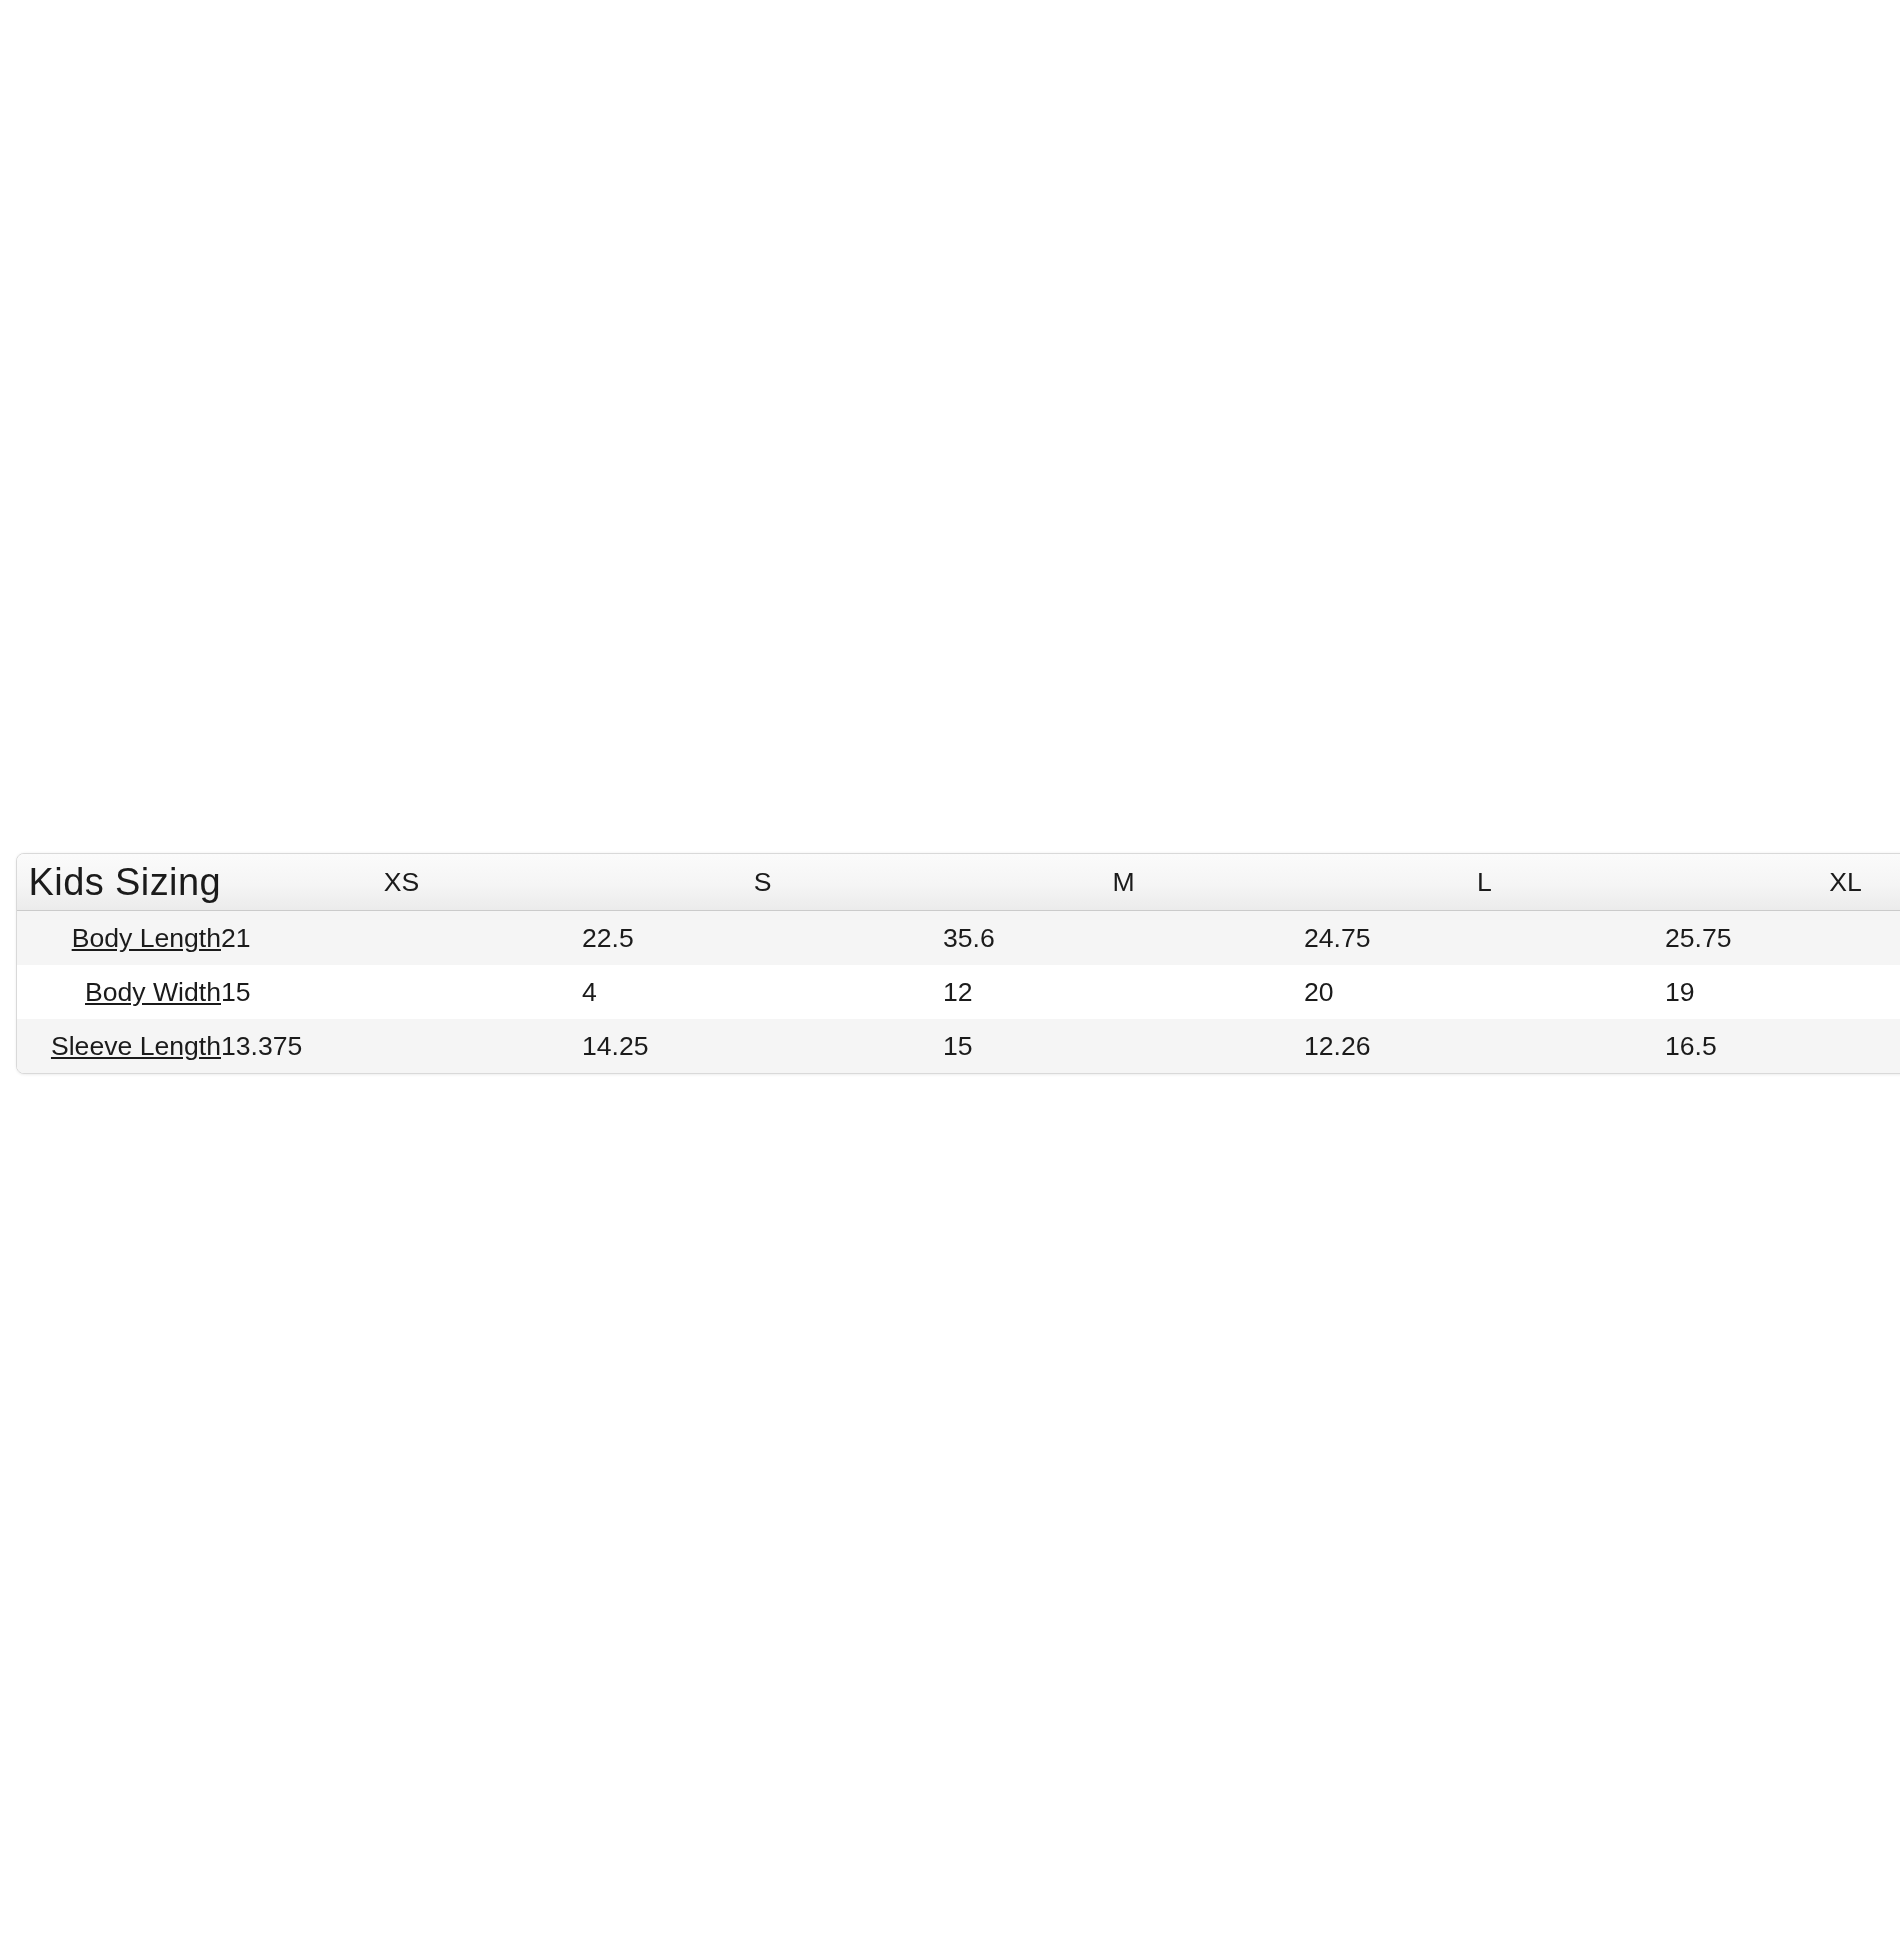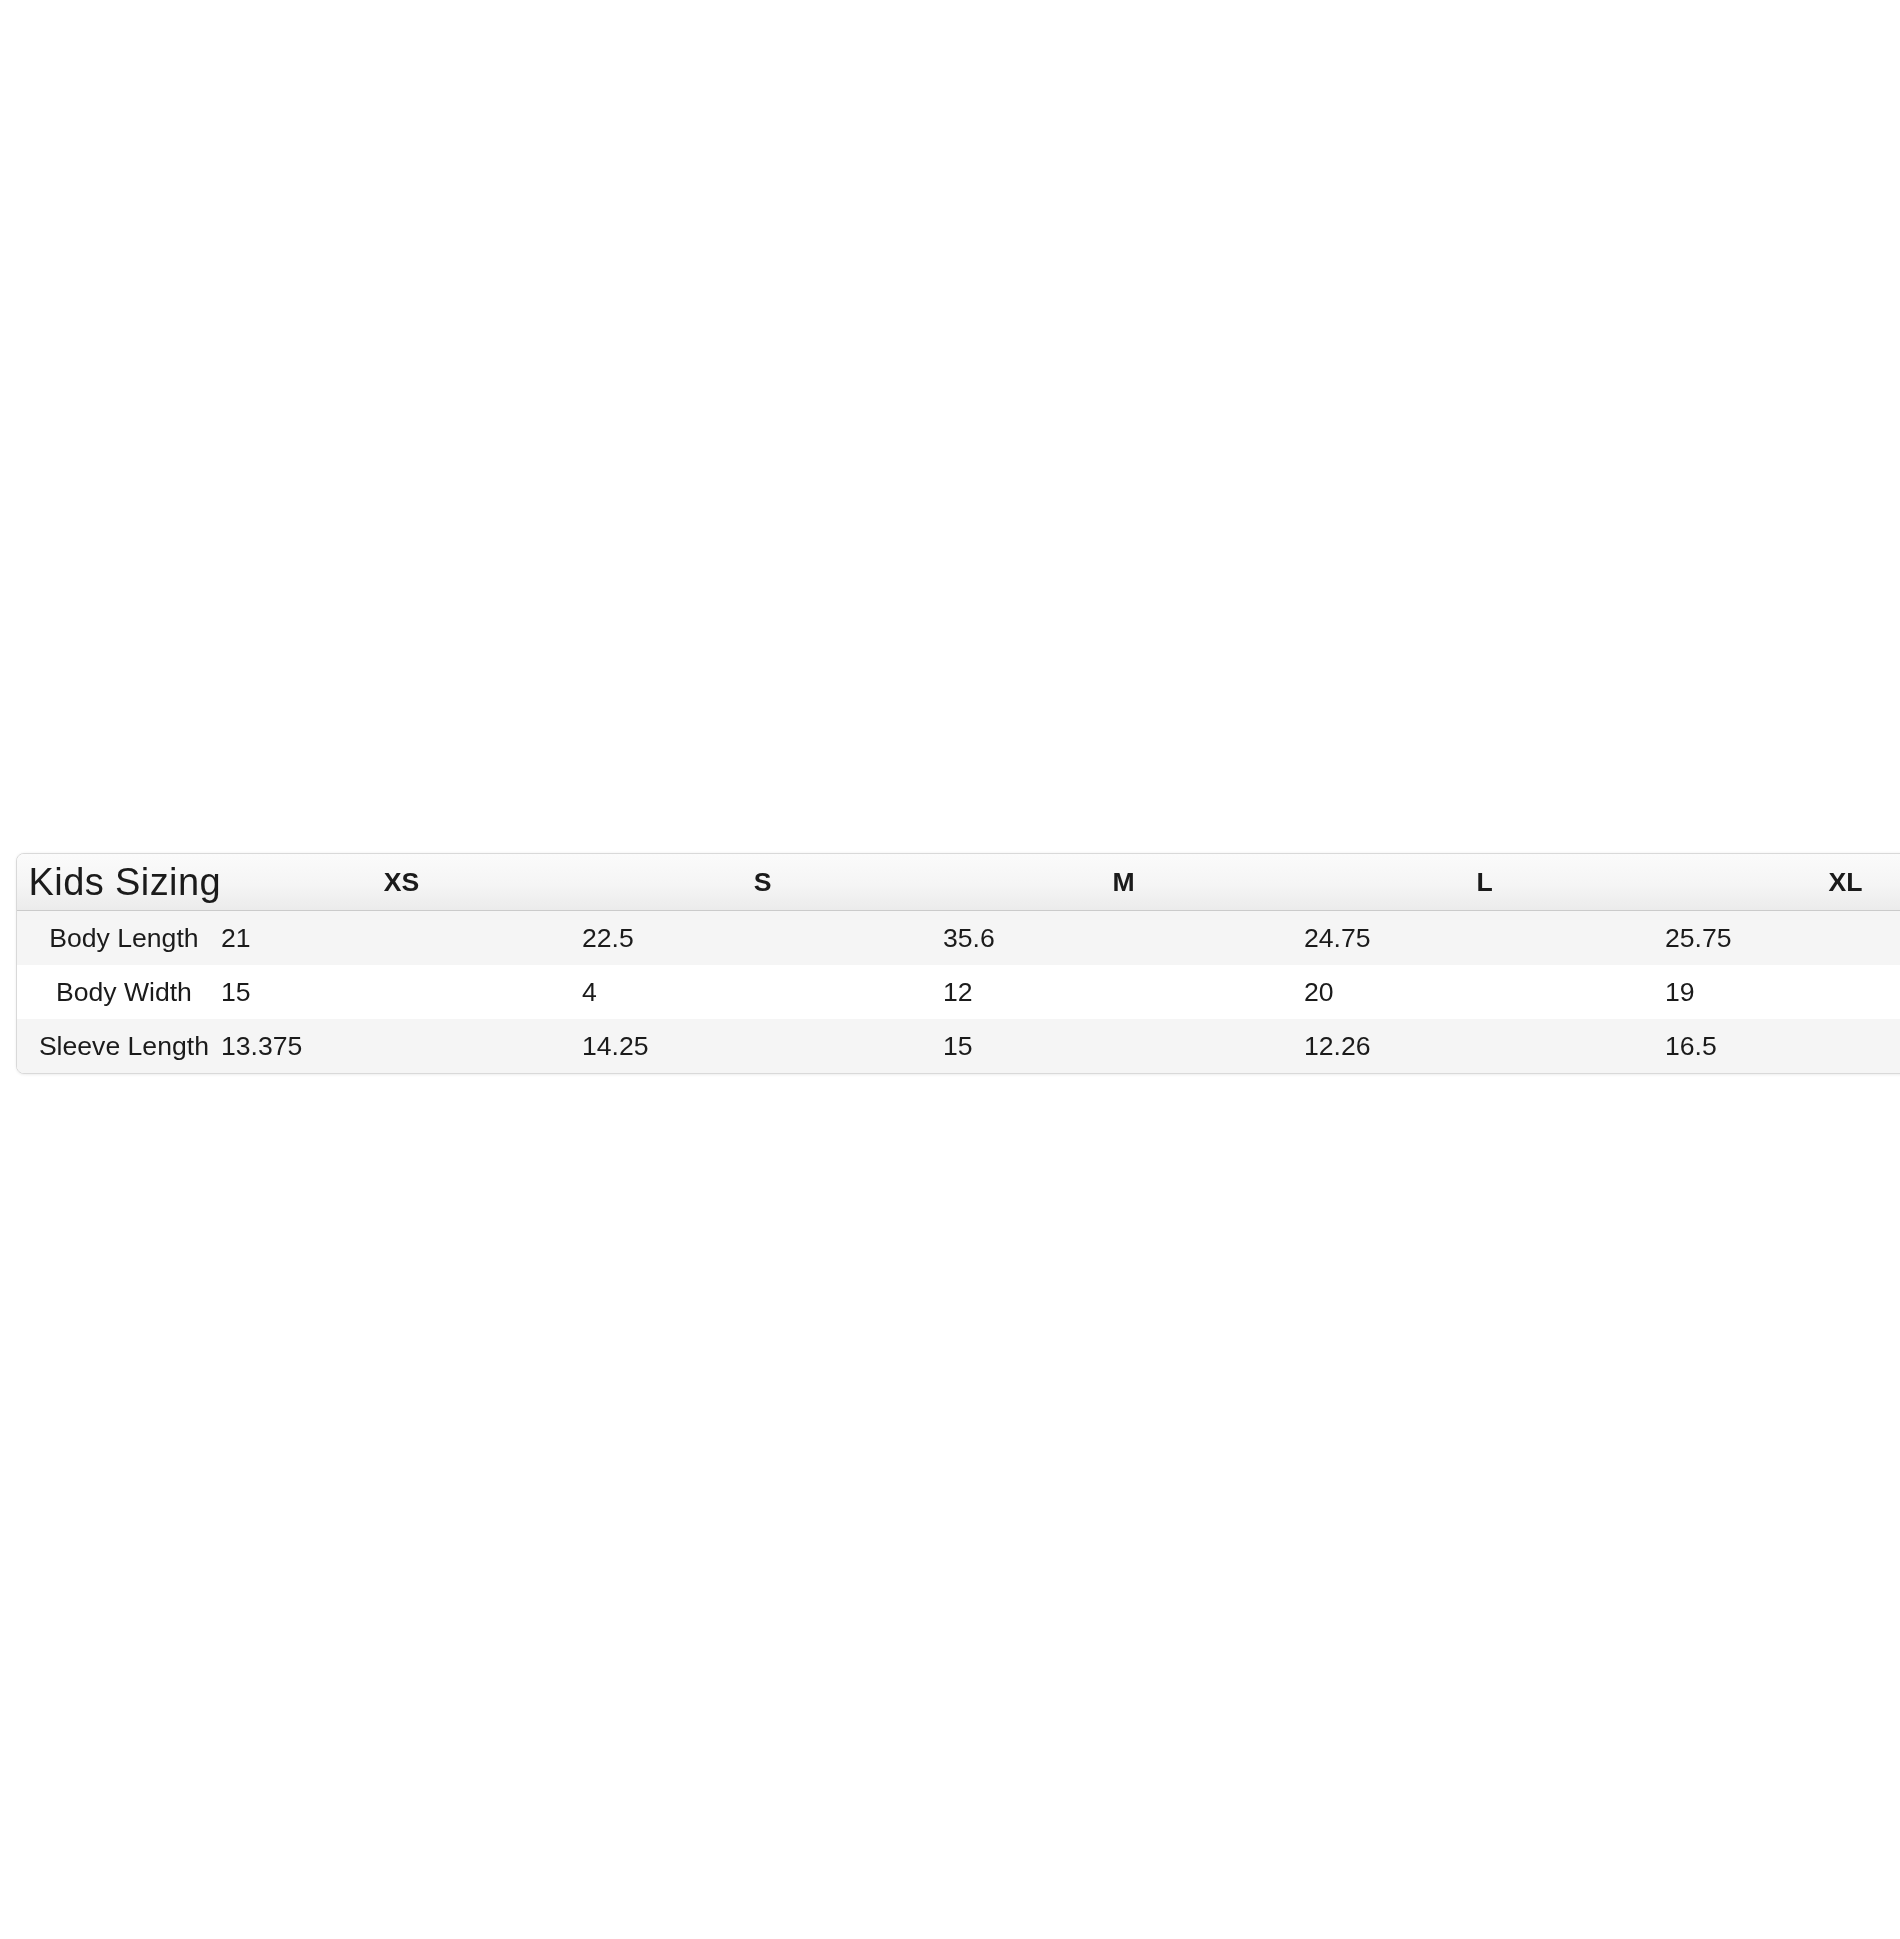--- a/index.html
+++ b/index.html
@@ -45,33 +45,34 @@
     text-align: right;
     padding-left: 19.5px;
     font-size: 38px;
     font-weight: 400;
     letter-spacing: 0.4px;
     white-space: nowrap;
   }
   th.size-col-header {
     text-align: center;
     font-size: 26.6px;
-    font-weight: 700;
+    font-weight: 400;
   }
   tr.data-row { height: 54px; }
   tr.data-row td {
     vertical-align: middle;
     padding: 0;
     font-size: 26.6px;
     font-weight: 400;
     white-space: nowrap;
   }
   tr.data-row td.row-label {
-    text-align: center;
+    text-align: right;
     padding-left: 9.8px;
+    text-decoration: underline;
   }
   tr.data-row td.cell-value {
   }
   tr.row-striped  { background: #f5f5f5; }
   tr.row-plain    { background: #ffffff; }
 </style>
 </head>
 <body>
 
 <div class="size-chart-wrap">

